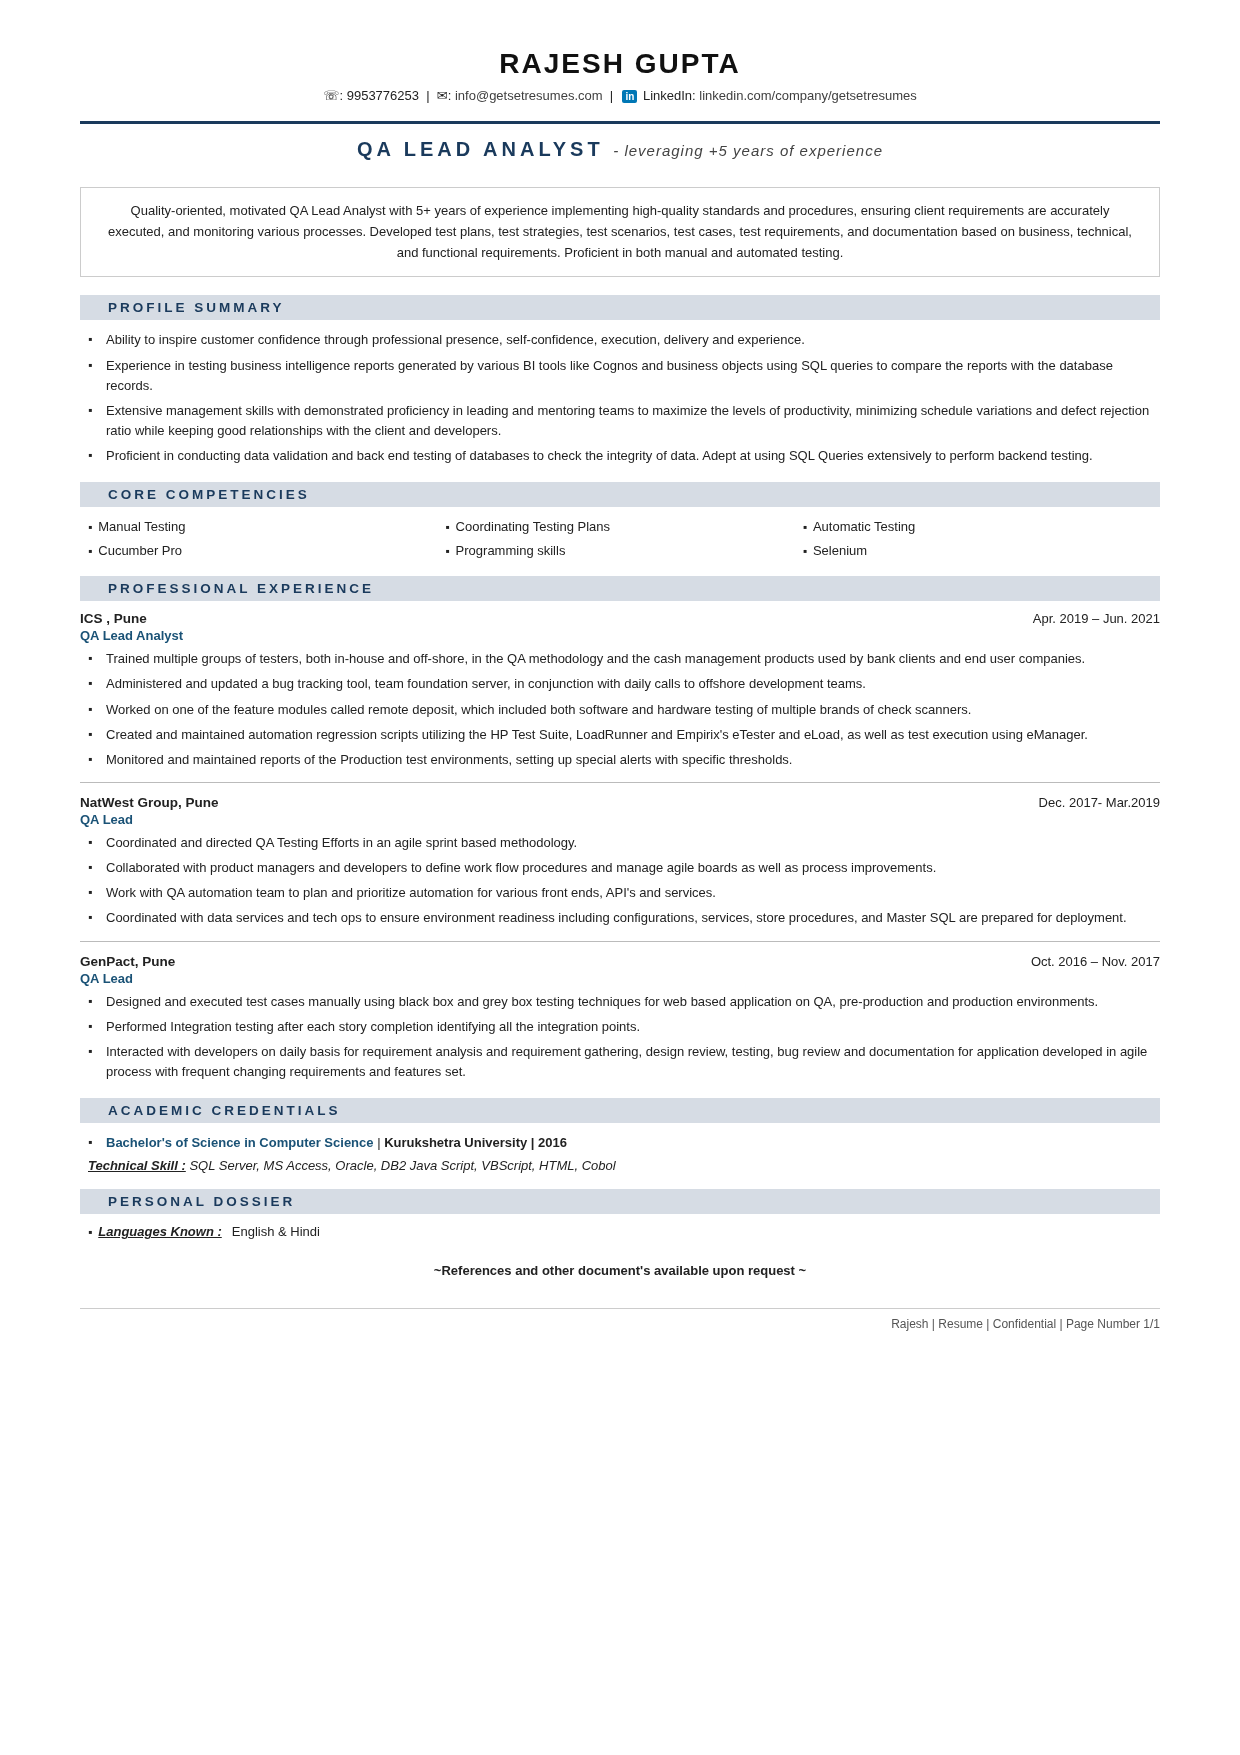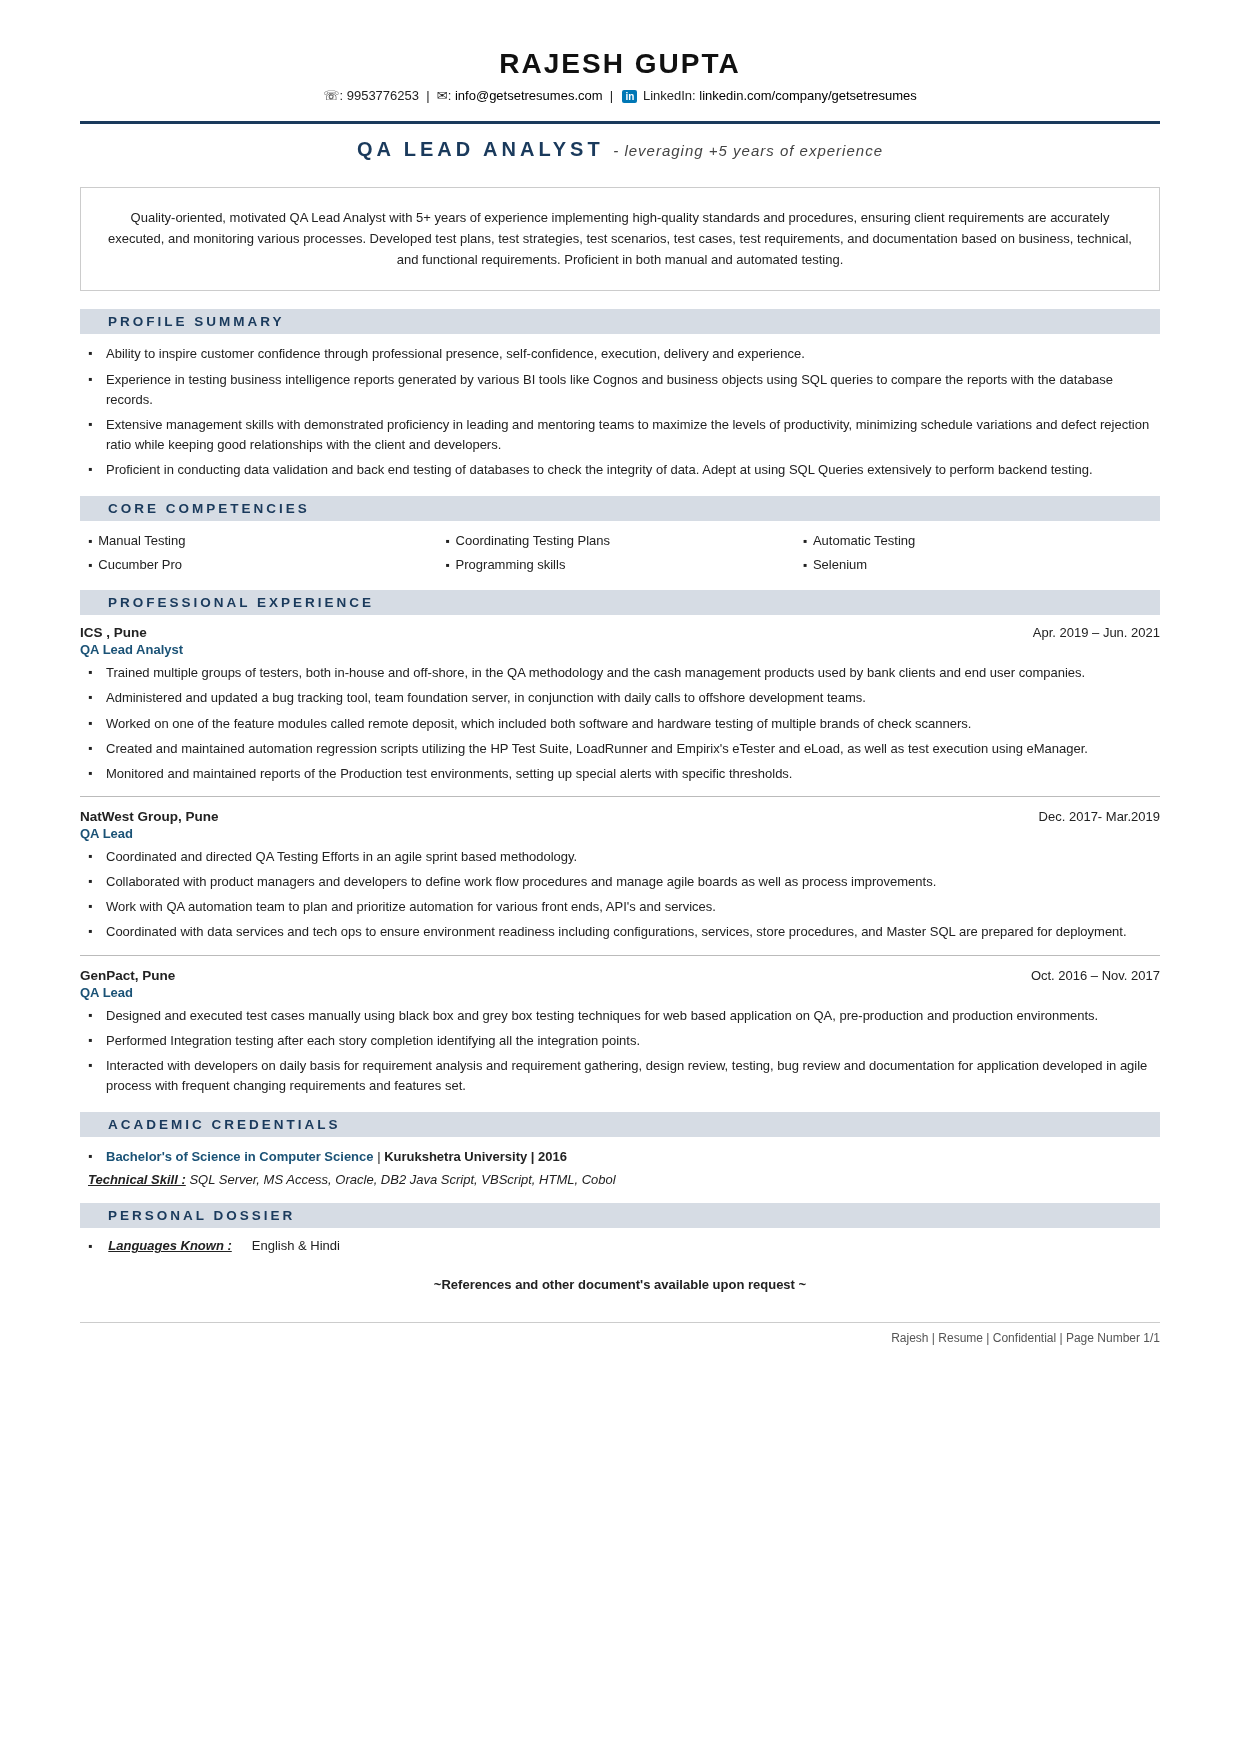--- a/index.html
+++ b/index.html
@@ -19,21 +19,21 @@
       letter-spacing: 2px;
       color: #111;
       margin-bottom: 8px;
     }
     .header-contact {
       text-align: center;
       font-size: 13px;
       margin-bottom: 18px;
       color: #222;
     }
-    .header-contact a { color: #000000; text-decoration: none; }
+    .header-contact a { color: #404040; text-decoration: none; }
     .linkedin-icon {
       display: inline-block;
       background: #0077b5;
       color: #fff;
       font-size: 10px;
       font-weight: bold;
       padding: 1px 3px;
       border-radius: 2px;
       margin: 0 2px;
       vertical-align: middle;
@@ -65,21 +65,21 @@
     }
     .job-title-section em {
       font-size: 15px;
       font-weight: 400;
       letter-spacing: 1px;
       color: #444;
       font-style: italic;
     }
     .summary-box {
       border: 1px solid #ccc;
-      padding: 20px 20px;
+      padding: 13px 20px;
       text-align: center;
       font-size: 13px;
       line-height: 1.6;
       margin-bottom: 18px;
       color: #222;
     }
     .section { margin-bottom: 16px; }
     .bullet-list { list-style: none; padding-left: 8px; }
     .bullet-list li {
       position: relative;
@@ -169,21 +169,21 @@
       text-align: right;
       font-size: 12px;
       color: #555;
       border-top: 1px solid #ccc;
       padding-top: 8px;
       margin-top: 10px;
     }
     .personal-dossier-item {
       display: flex;
       align-items: flex-start;
-      gap: 16px;
+      gap: 6px;
       font-size: 13px;
       padding-left: 8px;
     }
     .personal-dossier-item::before {
       content: '▪';
       color: #222;
       font-size: 12px;
       margin-top: 1px;
     }
   </style>

